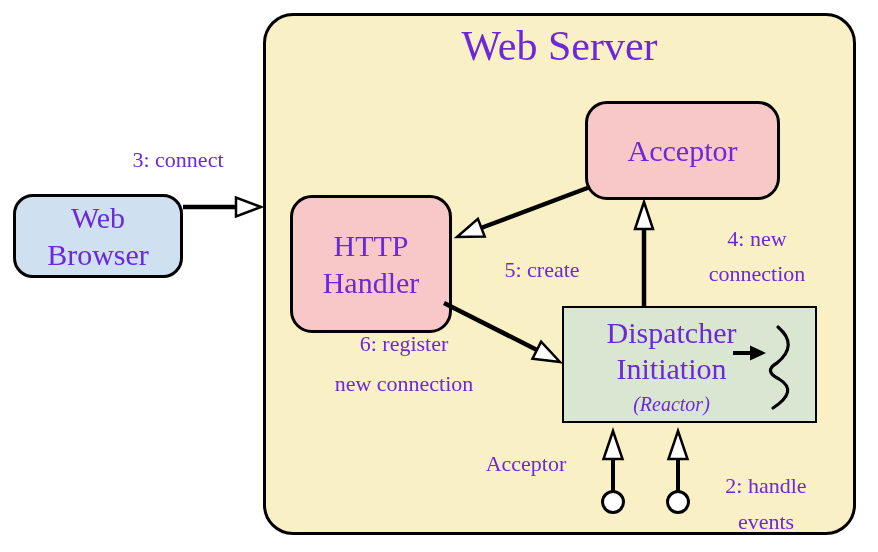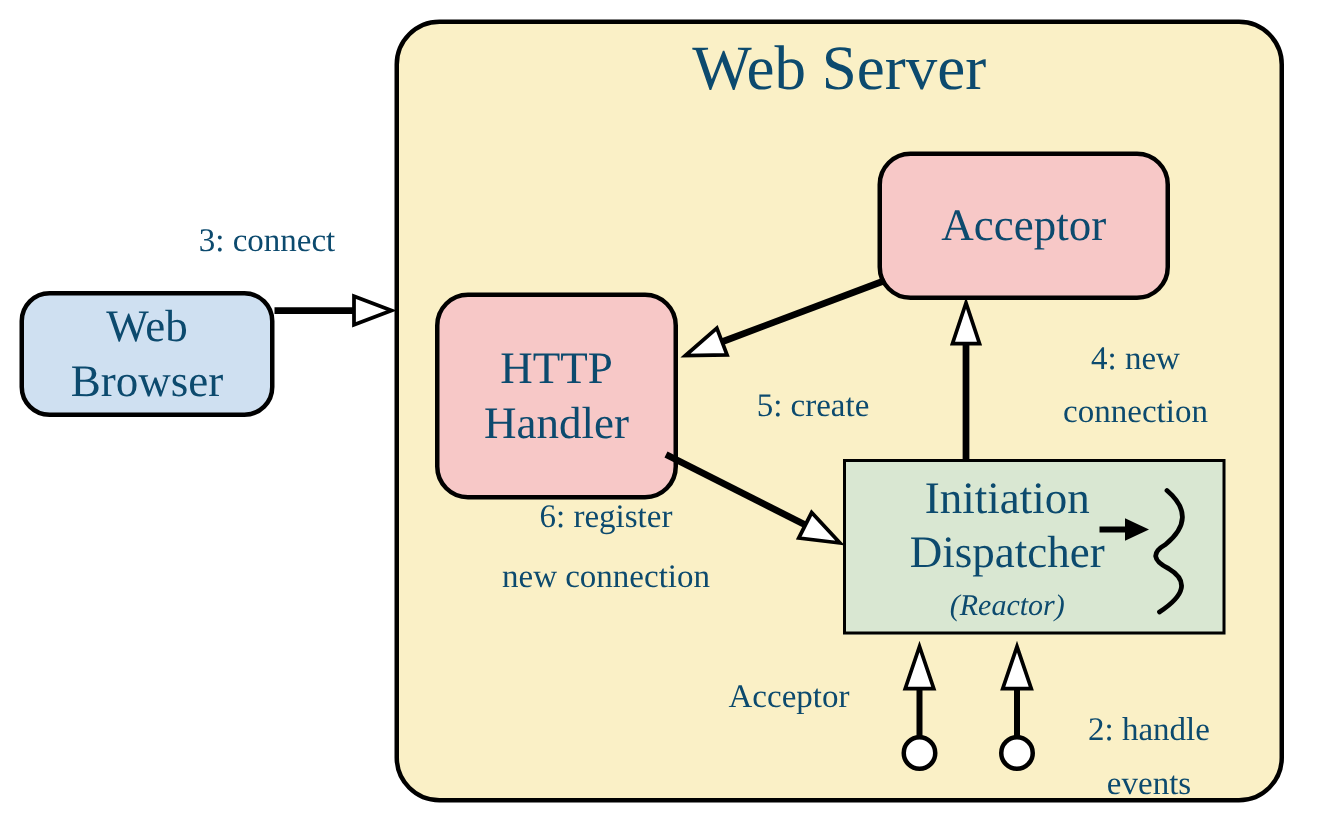--- a/index.html
+++ b/index.html
@@ -2,21 +2,21 @@
 <html><head>
 <meta charset="utf-8">
 <style>
   html, body { margin: 0; padding: 0; background: #ffffff; }
   .canvas {
     position: relative;
     width: 878px;
     height: 552px;
     background: #ffffff;
     font-family: "Liberation Serif", "DejaVu Serif", serif;
-    color: #0c4a6e;
+    color: #6d28d9;
     overflow: hidden;
   }
   .server-box {
     position: absolute;
     left: 263px; top: 13px;
     width: 593px; height: 522px;
     box-sizing: border-box;
     background: #faf0c6;
     border: 3px solid #000;
     border-radius: 30px;
@@ -120,22 +120,22 @@
     <span>Acceptor</span>
   </div>
 
   <div class="node node-handler">
     <span>HTTP</span>
     <span>Handler</span>
   </div>
 
   <div class="node node-dispatcher">
     <div class="dispatcher-text">
+      <span class="line2">Dispatcher</span>
       <span class="line2">Initiation</span>
-      <span class="line2">Dispatcher</span>
       <span class="dispatcher-sub">(Reactor)</span>
     </div>
   </div>
 
   <svg class="overlay" viewBox="0 0 878 552">
 
     <g>
       <line x1="183" y1="207" x2="237" y2="207" stroke="#000" stroke-width="4.5"></line>
       <polygon points="261,207 236,197.5 236,216.5" fill="#ffffff" stroke="#000" stroke-width="2.5" stroke-linejoin="miter"></polygon>
     </g>

